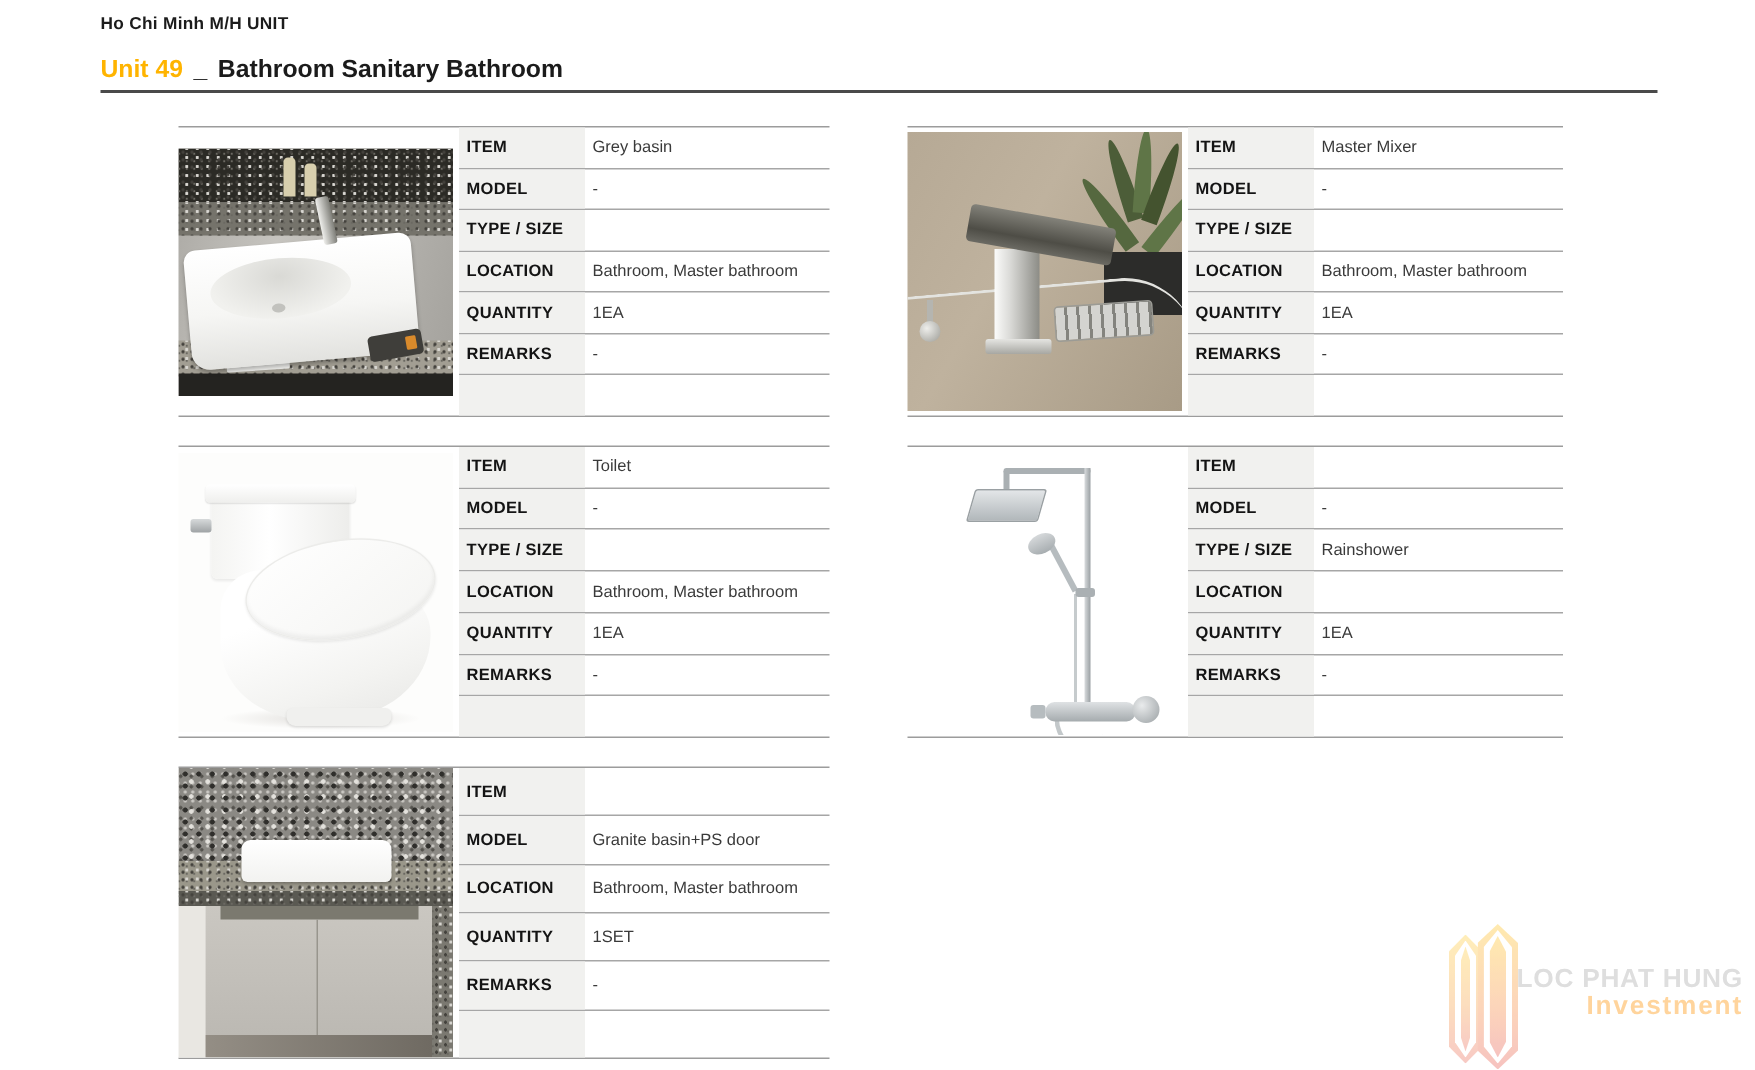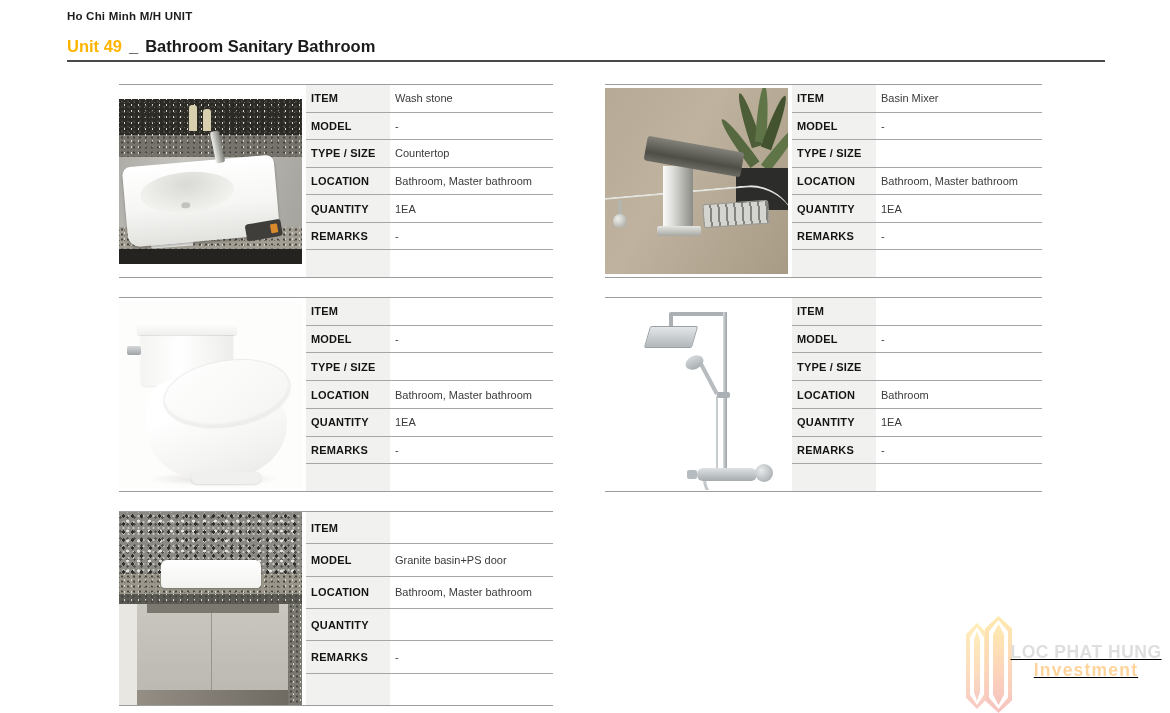--- a/index.html
+++ b/index.html
@@ -135,21 +135,21 @@
   .e-floor { left:18px; right:14px; bottom:0; height:15px; background:linear-gradient(90deg,#948e85,#6f6a62); }
 
   
   .watermark { position:absolute; pointer-events:none; }
   .wm-logo { left:966px; top:616px; width:48px; height:97px; opacity:.8; }
   .wm-shape { position:absolute; clip-path:polygon(50% 0,100% 13%,100% 87%,50% 100%,0 87%,0 13%); }
   .wm-grad1 { background:linear-gradient(180deg,#ffeaa8 0%,#fcd6ae 55%,#f6bcb6 100%); }
   .wm-grad2 { background:linear-gradient(180deg,#ffe59c 0%,#fccaaa 60%,#f4b4b0 100%); }
   .wm-inner-white { position:absolute; inset:4px; clip-path:polygon(50% 0,100% 13%,100% 87%,50% 100%,0 87%,0 13%); background:#fff; }
   .wm-inner-grad { position:absolute; inset:8px; clip-path:polygon(50% 0,100% 13%,100% 87%,50% 100%,0 87%,0 13%); }
-  .wm-text { left:1010px; top:643px; width:152px; text-align:center; line-height:1.05;text-decoration:underline; }
+  .wm-text { left:1010px; top:643px; width:152px; text-align:right; line-height:1.05; }
   .wm-line1 { font-size:17.5px; font-weight:800; color:#dedede; letter-spacing:.5px; white-space:nowrap; }
   .wm-line2 { font-size:17.5px; font-weight:700; color:#ffd49c; letter-spacing:1.2px; white-space:nowrap; }
 </style>
 </head>
 <body>
 
 <div class="page">
 
   <div class="doc-header">Ho Chi Minh M/H UNIT</div>
 
@@ -174,29 +174,28 @@
           <div class="abs a-dispenser">
             <div class="abs a-dispenser-dot"></div>
           </div>
         </div>
         <div class="abs a-faucet"></div>
       </div>
     </div>
     <div class="spec-table">
         <div class="spec-row">
           <div class="spec-label">ITEM</div>
-          <div class="spec-value">Wash stone</div>
+          <div class="spec-value">Grey basin</div>
         </div>
         <div class="spec-row">
           <div class="spec-label">MODEL</div>
           <div class="spec-value">-</div>
         </div>
         <div class="spec-row">
           <div class="spec-label">TYPE / SIZE</div>
-          <div class="spec-value">Countertop</div>
         </div>
         <div class="spec-row">
           <div class="spec-label">LOCATION</div>
           <div class="spec-value">Bathroom, Master bathroom</div>
         </div>
         <div class="spec-row">
           <div class="spec-label">QUANTITY</div>
           <div class="spec-value">1EA</div>
         </div>
         <div class="spec-row">
@@ -224,21 +223,21 @@
         <div class="abs b-body"></div>
         <div class="abs b-spout"></div>
         <div class="abs b-plate"></div>
         <div class="abs b-knob-stem"></div>
         <div class="abs b-knob"></div>
       </div>
     </div>
     <div class="spec-table">
         <div class="spec-row">
           <div class="spec-label">ITEM</div>
-          <div class="spec-value">Basin Mixer</div>
+          <div class="spec-value">Master Mixer</div>
         </div>
         <div class="spec-row">
           <div class="spec-label">MODEL</div>
           <div class="spec-value">-</div>
         </div>
         <div class="spec-row">
           <div class="spec-label">TYPE / SIZE</div>
         </div>
         <div class="spec-row">
           <div class="spec-label">LOCATION</div>
@@ -267,20 +266,21 @@
         <div class="abs c-lid"></div>
         <div class="abs c-lever"></div>
         <div class="abs c-body"></div>
         <div class="abs c-seat"></div>
         <div class="abs c-base"></div>
       </div>
     </div>
     <div class="spec-table">
         <div class="spec-row">
           <div class="spec-label">ITEM</div>
+          <div class="spec-value">Toilet</div>
         </div>
         <div class="spec-row">
           <div class="spec-label">MODEL</div>
           <div class="spec-value">-</div>
         </div>
         <div class="spec-row">
           <div class="spec-label">TYPE / SIZE</div>
         </div>
         <div class="spec-row">
           <div class="spec-label">LOCATION</div>
@@ -321,24 +321,24 @@
     <div class="spec-table">
         <div class="spec-row">
           <div class="spec-label">ITEM</div>
         </div>
         <div class="spec-row">
           <div class="spec-label">MODEL</div>
           <div class="spec-value">-</div>
         </div>
         <div class="spec-row">
           <div class="spec-label">TYPE / SIZE</div>
+          <div class="spec-value">Rainshower</div>
         </div>
         <div class="spec-row">
           <div class="spec-label">LOCATION</div>
-          <div class="spec-value">Bathroom</div>
         </div>
         <div class="spec-row">
           <div class="spec-label">QUANTITY</div>
           <div class="spec-value">1EA</div>
         </div>
         <div class="spec-row">
           <div class="spec-label">REMARKS</div>
           <div class="spec-value">-</div>
         </div>
         <div class="spec-row empty">
@@ -370,20 +370,21 @@
         <div class="spec-row">
           <div class="spec-label">MODEL</div>
           <div class="spec-value">Granite basin+PS door</div>
         </div>
         <div class="spec-row">
           <div class="spec-label">LOCATION</div>
           <div class="spec-value">Bathroom, Master bathroom</div>
         </div>
         <div class="spec-row">
           <div class="spec-label">QUANTITY</div>
+          <div class="spec-value">1SET</div>
         </div>
         <div class="spec-row">
           <div class="spec-label">REMARKS</div>
           <div class="spec-value">-</div>
         </div>
         <div class="spec-row empty">
           <div class="spec-label"></div>
           <div class="spec-value"></div>
         </div>
       </div>

